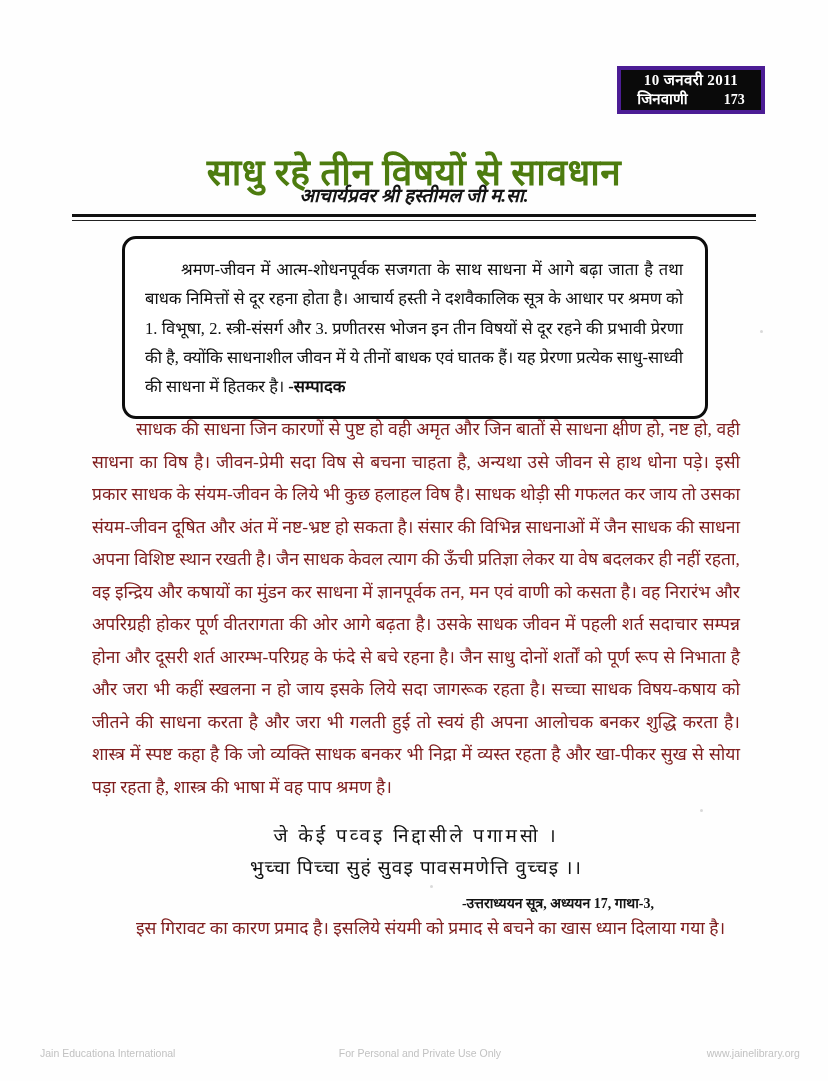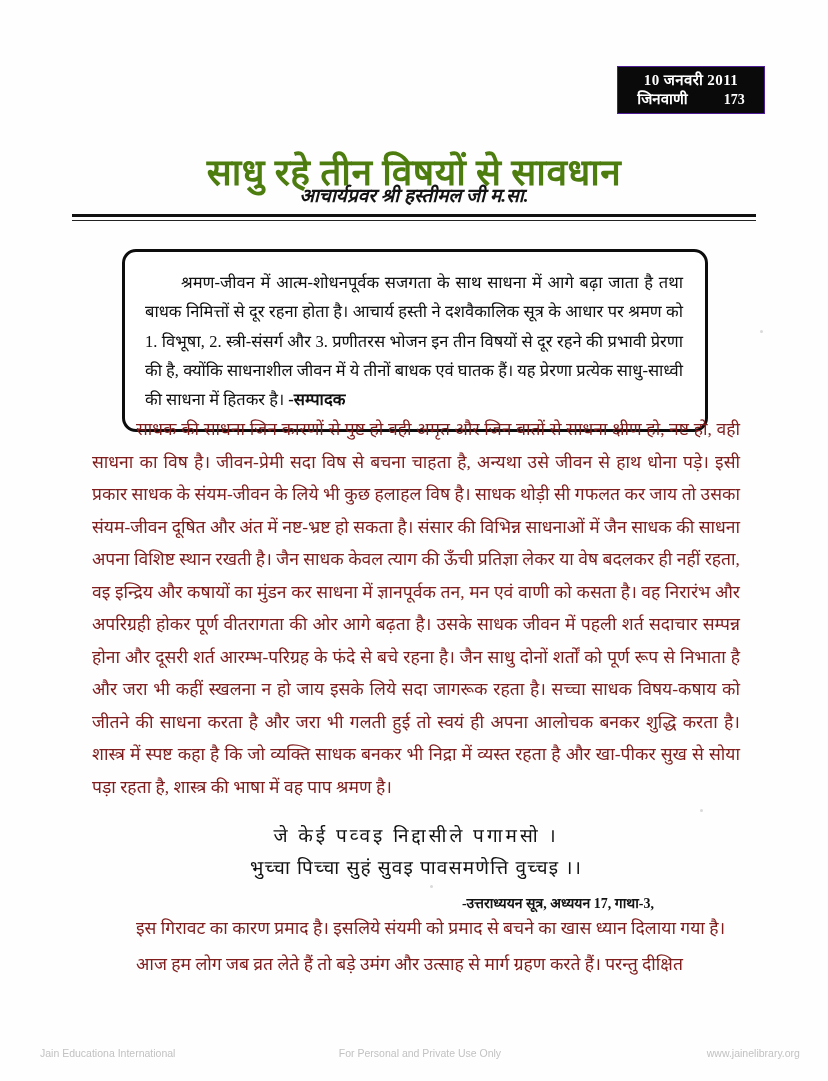--- a/index.html
+++ b/index.html
@@ -24,21 +24,21 @@
 
   
   .issue-stamp {
     position: absolute;
     top: 66px;
     left: 617px;
     width: 148px;
     height: 48px;
     background: #0a0a0a;
     color: #ffffff;
-    border: 1px solid #4c1d95;
+    border: 4px solid #4c1d95;
     display: flex;
     flex-direction: column;
     justify-content: center;
     align-items: center;
     padding: 2px 0 3px 0;
     box-sizing: border-box;
   }
   .issue-date {
     font-family: "Liberation Serif", "DejaVu Serif", serif;
     font-size: 15px;
@@ -104,21 +104,21 @@
   }
   .rule-thin {
     height: 1px;
     background: #222;
     margin-top: 3px;
   }
 
   
   .editorial-box {
     position: absolute;
-    top: 249px;
+    top: 236px;
     left: 122px;
     width: 586px;
     border: 3px solid #0d0d0d;
     border-radius: 14px;
     box-sizing: border-box;
     padding: 16px 22px 14px 20px;
     background: #ffffff;
   }
   .editorial-text {
     font-family: "Liberation Serif", "DejaVu Serif", serif;
@@ -236,21 +236,20 @@
   <div class="body-col">
     <p class="para">साधक की साधना जिन कारणों से पुष्ट हो वही अमृत और जिन बातों से साधना क्षीण हो, नष्ट हो, वही साधना का विष है। जीवन-प्रेमी सदा विष से बचना चाहता है, अन्यथा उसे जीवन से हाथ धोना पड़े। इसी प्रकार साधक के संयम-जीवन के लिये भी कुछ हलाहल विष है। साधक थोड़ी सी गफलत कर जाय तो उसका संयम-जीवन दूषित और अंत में नष्ट-भ्रष्ट हो सकता है। संसार की विभिन्न साधनाओं में जैन साधक की साधना अपना विशिष्ट स्थान रखती है। जैन साधक केवल त्याग की ऊँची प्रतिज्ञा लेकर या वेष बदलकर ही नहीं रहता, वइ इन्द्रिय और कषायों का मुंडन कर साधना में ज्ञानपूर्वक तन, मन एवं वाणी को कसता है। वह निरारंभ और अपरिग्रही होकर पूर्ण वीतरागता की ओर आगे बढ़ता है। उसके साधक जीवन में पहली शर्त सदाचार सम्पन्न होना और दूसरी शर्त आरम्भ-परिग्रह के फंदे से बचे रहना है। जैन साधु दोनों शर्तों को पूर्ण रूप से निभाता है और जरा भी कहीं स्खलना न हो जाय इसके लिये सदा जागरूक रहता है। सच्चा साधक विषय-कषाय को जीतने की साधना करता है और जरा भी गलती हुई तो स्वयं ही अपना आलोचक बनकर शुद्धि करता है। शास्त्र में स्पष्ट कहा है कि जो व्यक्ति साधक बनकर भी निद्रा में व्यस्त रहता है और खा-पीकर सुख से सोया पड़ा रहता है, शास्त्र की भाषा में वह पाप श्रमण है।</p>
 
     <div class="verse">
       <span class="verse-line l1">जे केई पव्वइ निद्दासीले पगामसो ।</span>
       <span class="verse-line l2">भुच्चा पिच्चा सुहं सुवइ पावसमणेत्ति वुच्चइ ।।</span>
     </div>
     <div class="citation">-उत्तराध्ययन सूत्र, अध्ययन 17, गाथा-3,</div>
 
     <p class="para">इस गिरावट का कारण प्रमाद है। इसलिये संयमी को प्रमाद से बचने का खास ध्यान दिलाया गया है।</p>
-    <p class="para">आज हम लोग जब व्रत लेते हैं तो बड़े उमंग और उत्साह से मार्ग ग्रहण करते हैं। परन्तु दीक्षित</p>
   </div>
 
   <div class="scan-speck" style="top:330px;left:760px;width:3px;height:3px;"></div>
   <div class="scan-speck" style="top:885px;left:430px;width:3px;height:3px;"></div>
   <div class="scan-speck" style="top:809px;left:700px;width:3px;height:3px;"></div>
 
   <div class="footer">
     <div class="footer-left">Jain Educationa International</div>
     <div class="footer-center">For Personal and Private Use Only</div>
     <div class="footer-right">www.jainelibrary.org</div>

